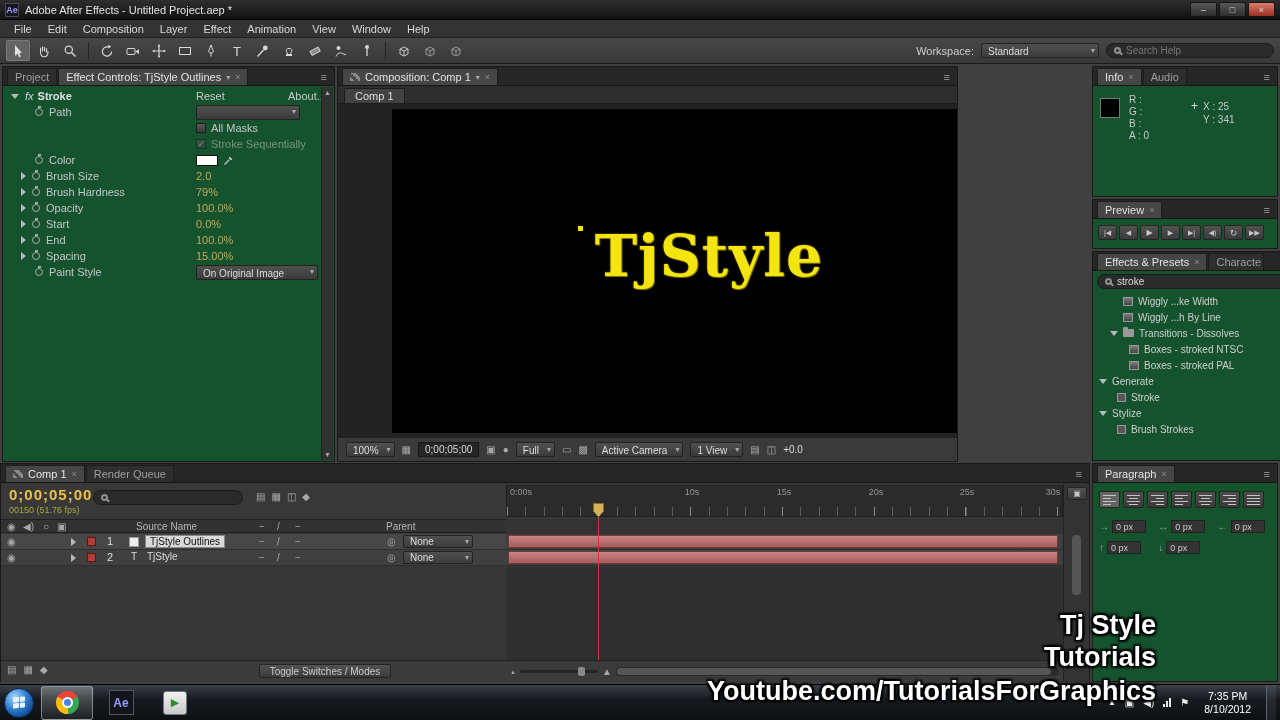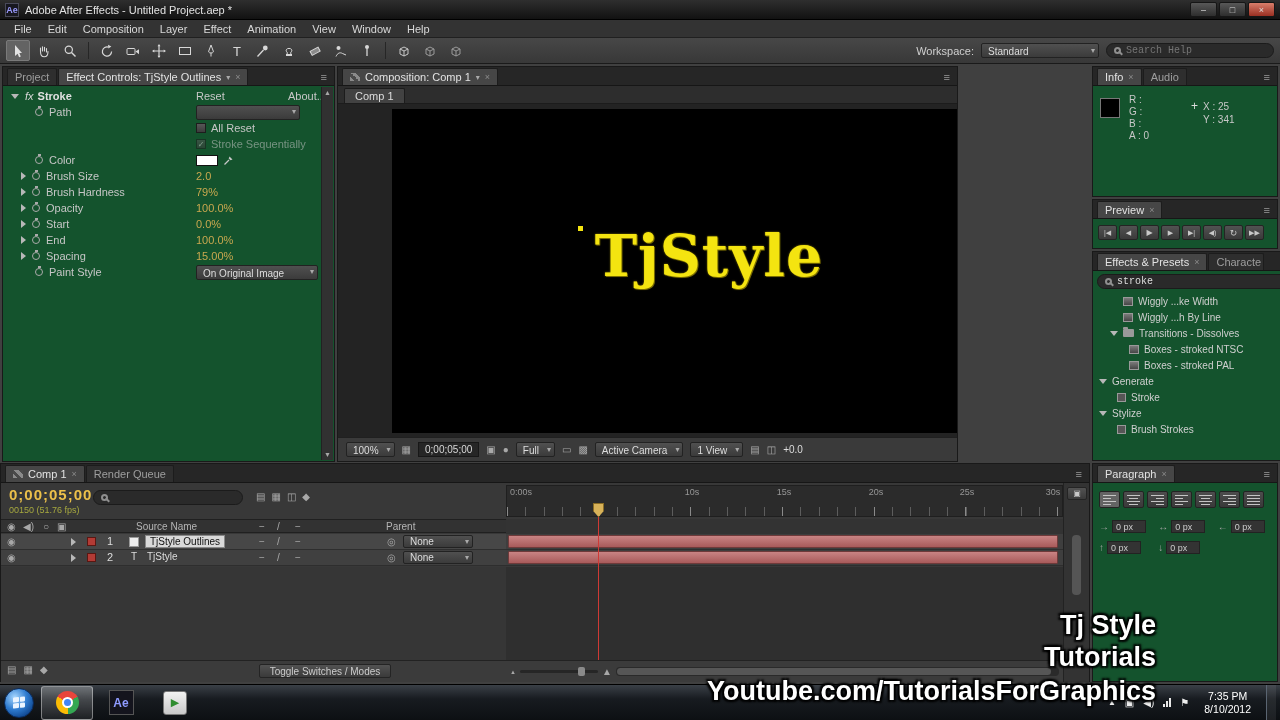--- a/index.html
+++ b/index.html
@@ -18,21 +18,21 @@
   .toolbar{position:absolute;left:0;top:38px;width:1280px;height:26px;background:linear-gradient(#474747,#383838);border-bottom:1px solid #1a1a1a;display:flex;align-items:center;padding:0 6px;gap:2px;z-index:30}
   .tool{width:24px;height:21px;display:flex;align-items:center;justify-content:center;border:1px solid transparent;border-radius:2px;flex:none}
   .tool.active{background:#636363;border-color:#7a7a7a}
   .tb-sep{width:1px;height:17px;background:#262626;margin:0 4px;flex:none}
   .workspace{margin-left:auto;display:flex;align-items:center;gap:7px}
 
   
   .dd{position:relative;background:linear-gradient(#505050,#3b3b3b);border:1px solid #222;border-radius:2px;height:15px;display:inline-flex;align-items:flex-end;padding:0 15px 0 6px;color:#ddd;font-size:10px;white-space:nowrap}
   .dd::after{content:"▾";position:absolute;right:3px;top:50%;transform:translateY(-52%);font-size:8px;color:#aaa}
   .searchbox{display:flex;align-items:center;gap:5px;background:#2a2a2a;border:1px solid #1b1b1b;border-radius:8px;height:15px;padding:0 7px}
-  .searchbox input{background:transparent;border:0;outline:0;color:#ddd;font-size:10px;width:100%;font-family:Liberation Mono, monospace}
+  .searchbox input{background:transparent;border:0;outline:0;color:#ddd;font-size:10px;width:100%;font-family:Liberation Sans, sans-serif}
   .mag{width:7px;height:7px;border:2px solid #8f8f8f;border-radius:50%;position:relative;flex:none}
   .mag::after{content:"";position:absolute;width:5px;height:2px;background:#8f8f8f;right:-4px;bottom:-2px;transform:rotate(45deg)}
   .panel{position:absolute;background:#14532d;border:1px solid #191919}
   .tabbar{height:19px;background:#262626;display:flex;align-items:flex-end;gap:1px;padding:2px 4px 0 4px;border-bottom:1px solid #161616}
   .tab{height:17px;display:flex;align-items:center;gap:5px;background:#2e2e2e;color:#9e9e9e;padding:0 7px;font-size:11px;border:1px solid #1c1c1c;border-bottom:0;border-radius:2px 2px 0 0;white-space:nowrap;overflow:hidden}
   .tab.active{background:#464646;color:#e2e2e2}
   .tab .x{font-size:9px;color:#8b8b8b}
   .pmenu{margin-left:auto;align-self:center;color:#9a9a9a;font-size:11px;padding:0 3px}
   .tabicon{width:10px;height:8px;flex:none;background:linear-gradient(45deg,#8a8a8a 25%,#4a4a4a 25% 50%,#8a8a8a 50% 75%,#4a4a4a 75%)}
   .tri-r{width:0;height:0;border-left:5px solid #b8b8b8;border-top:4px solid transparent;border-bottom:4px solid transparent;display:inline-block;flex:none}
@@ -270,21 +270,21 @@
       <span class="ec-label">Path</span>
       <span class="ec-ctrl">
           <span class="dd" style="width:104px">
             <span></span>
           </span>
         </span>
     </div>
     <div class="ec-row">
       <span class="ec-ctrl">
           <span class="cb"></span>
-          <span class="ec-label">All Reset</span>
+          <span class="ec-label">All Masks</span>
         </span>
     </div>
     <div class="ec-row">
       <span class="ec-ctrl" style="opacity:.55">
           <span class="cb on"></span>
           <span class="ec-label">Stroke Sequentially</span>
         </span>
     </div>
     <div class="ec-row">
       <span class="sw" style="margin:0 6px 0 24px"></span>

